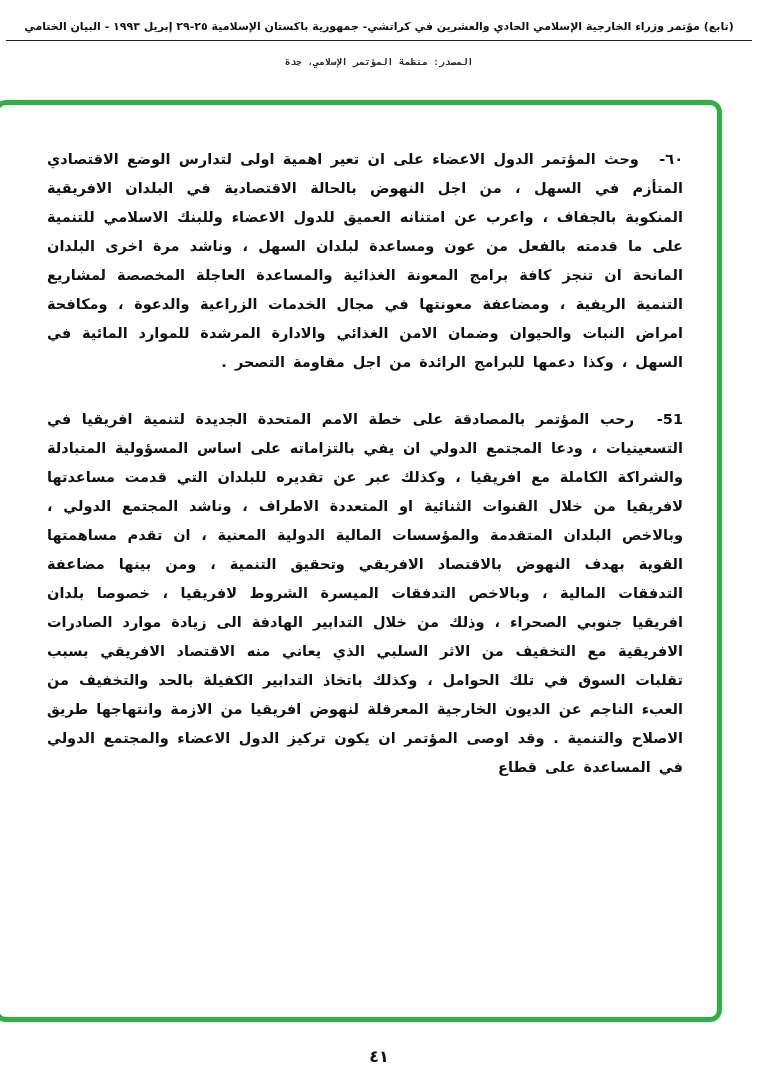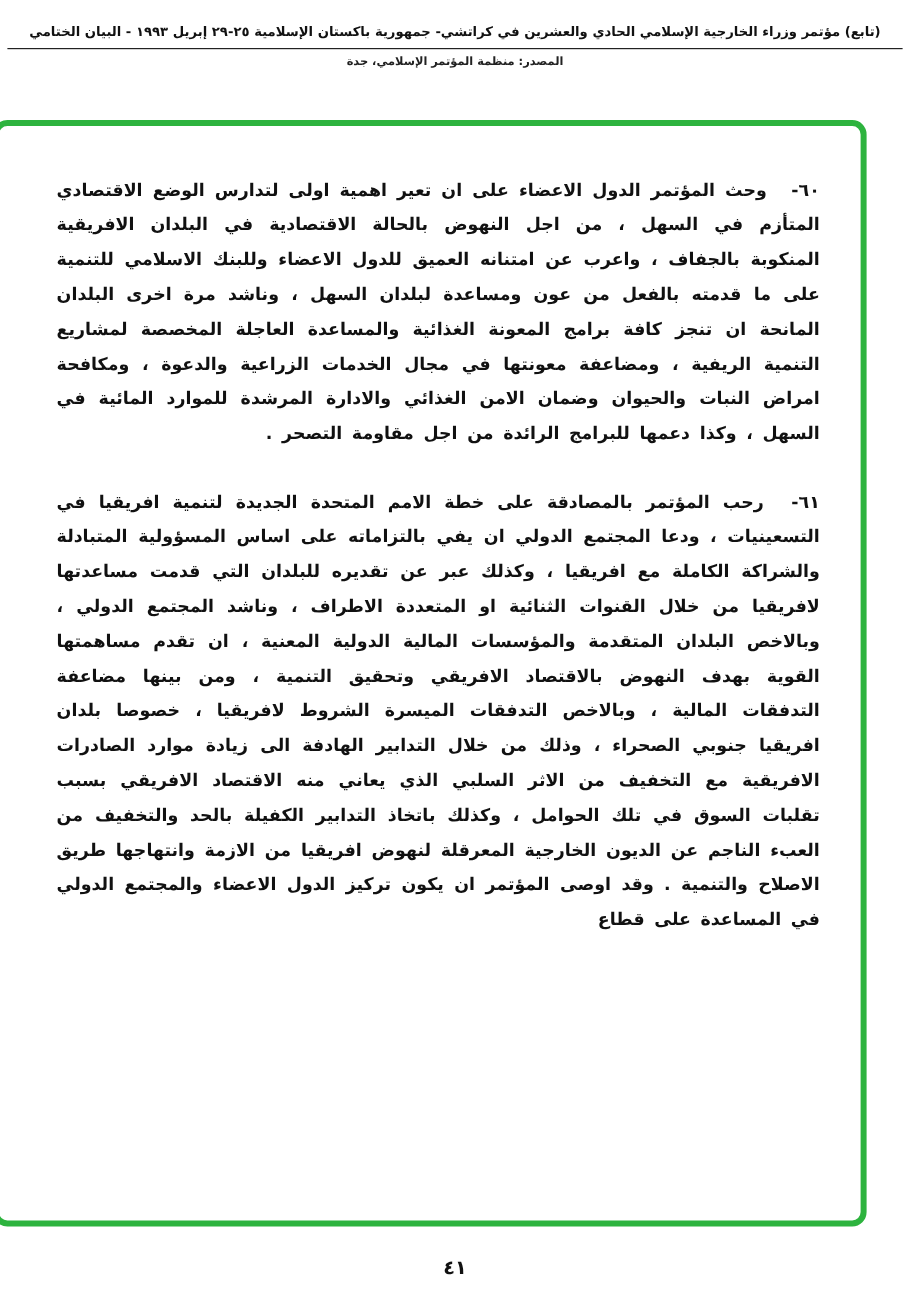--- a/index.html
+++ b/index.html
@@ -29,21 +29,22 @@
     font-weight: bold;
     color: #111111;
     white-space: nowrap;
     padding-bottom: 7px;
     border-bottom: 1.5px solid #222222;
   }
   .doc-source {
     font-size: 9.5px;
     font-weight: bold;
     color: #222222;
-    margin-top: 5px;
+    margin-top: 15px;
+    font-family: Liberation Mono, monospace;
   }
   .content-frame {
     position: absolute;
     top: 100px;
     right: 36px;
     width: 728px;
     height: 922px;
     border: 5px solid #2db33e;
     border-radius: 12px;
     background: #ffffff;
@@ -87,21 +88,21 @@
   </header>
 
   <div class="content-frame" style="border-color: rgb(45, 179, 62);">
 
     <div class="paragraph">
       <span class="para-number">٦٠-</span>
       <span class="para-text">وحث المؤتمر الدول الاعضاء على ان تعير اهمية اولى لتدارس الوضع الاقتصادي المتأزم في السهل ، من اجل النهوض بالحالة الاقتصادية في البلدان الافريقية المنكوبة بالجفاف ، واعرب عن امتنانه العميق للدول الاعضاء وللبنك الاسلامي للتنمية على ما قدمته بالفعل من عون ومساعدة لبلدان السهل ، وناشد مرة اخرى البلدان المانحة ان تنجز كافة برامج المعونة الغذائية والمساعدة العاجلة المخصصة لمشاريع التنمية الريفية ، ومضاعفة معونتها في مجال الخدمات الزراعية والدعوة ، ومكافحة امراض النبات والحيوان وضمان الامن الغذائي والادارة المرشدة للموارد المائية في السهل ، وكذا دعمها للبرامج الرائدة من اجل مقاومة التصحر .</span>
     </div>
 
     <div class="paragraph">
-      <span class="para-number">٦١-</span>
+      <span class="para-number">51-</span>
       <span class="para-text">رحب المؤتمر بالمصادقة على خطة الامم المتحدة الجديدة لتنمية افريقيا في التسعينيات ، ودعا المجتمع الدولي ان يفي بالتزاماته على اساس المسؤولية المتبادلة والشراكة الكاملة مع افريقيا ، وكذلك عبر عن تقديره للبلدان التي قدمت مساعدتها لافريقيا من خلال القنوات الثنائية او المتعددة الاطراف ، وناشد المجتمع الدولي ، وبالاخص البلدان المتقدمة والمؤسسات المالية الدولية المعنية ، ان تقدم مساهمتها القوية بهدف النهوض بالاقتصاد الافريقي وتحقيق التنمية ، ومن بينها مضاعفة التدفقات المالية ، وبالاخص التدفقات الميسرة الشروط لافريقيا ، خصوصا بلدان افريقيا جنوبي الصحراء ، وذلك من خلال التدابير الهادفة الى زيادة موارد الصادرات الافريقية مع التخفيف من الاثر السلبي الذي يعاني منه الاقتصاد الافريقي بسبب تقلبات السوق في تلك الحوامل ، وكذلك باتخاذ التدابير الكفيلة بالحد والتخفيف من العبء الناجم عن الديون الخارجية المعرقلة لنهوض افريقيا من الازمة وانتهاجها طريق الاصلاح والتنمية . وقد اوصى المؤتمر ان يكون تركيز الدول الاعضاء والمجتمع الدولي في المساعدة على قطاع</span>
     </div>
 
   </div>
 
   <footer class="doc-footer">
     <span class="page-number">٤١</span>
   </footer>
 
 </div>

